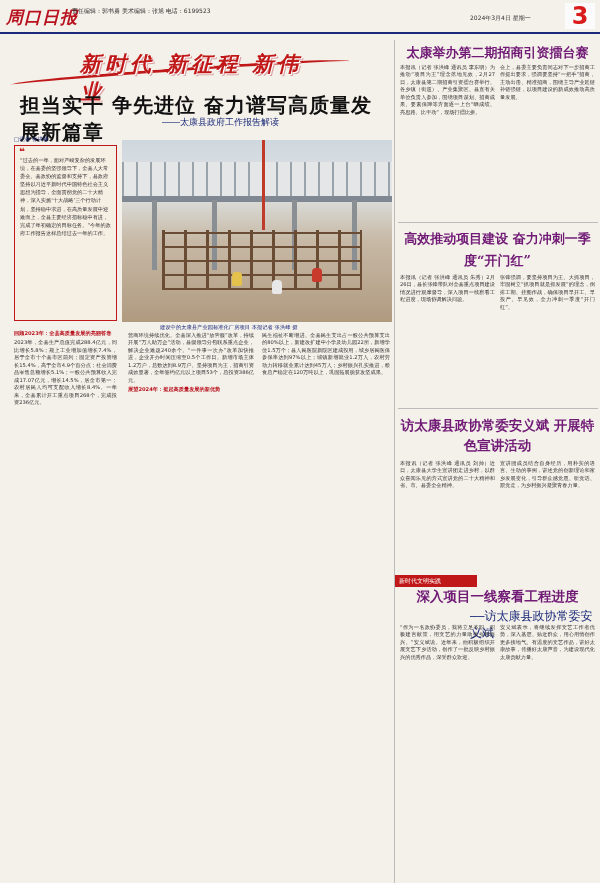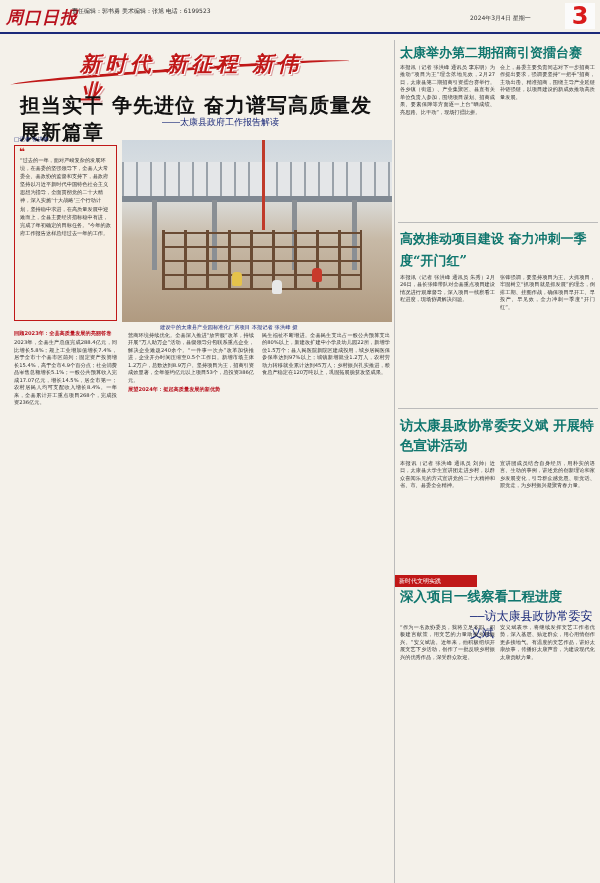--- a/index.html
+++ b/index.html
@@ -25,21 +25,21 @@
   .photo .roof2{position:absolute;left:0;top:56px;width:270px;height:6px;background:#7f8892}
   .photo .col{position:absolute;top:60px;width:5px;height:70px;background:#8a8f94}
   .photo .crane{position:absolute;left:140px;top:0;width:3px;height:90px;background:#c03a2a}
   .photo .frame{position:absolute;left:40px;top:90px;width:200px;height:60px;background:repeating-linear-gradient(90deg,#6a4b34 0 3px,transparent 3px 22px),repeating-linear-gradient(0deg,#6a4b34 0 2px,transparent 2px 14px)}
   .photo .worker{position:absolute;width:10px;height:14px;border-radius:4px 4px 2px 2px}
   .caption{position:absolute;left:160px;top:324px;font-size:5.3px;color:#1b2a7a;font-family:"DejaVu Sans",sans-serif}
   .col-text{position:absolute;font-size:5.2px;line-height:7.45px;color:#333;font-family:"DejaVu Sans",sans-serif;overflow:hidden;text-align:justify}
   .redsub{color:#b8121e;font-weight:bold;display:block;margin:2px 0}
   .vline{position:absolute;width:1px;background:#bbb}
   .hline{position:absolute;height:1px;background:#bbb}
-  .rh{position:absolute;left:400px;width:195px;text-align:left;font-weight:bold;color:#0f766e}
+  .rh{position:absolute;left:400px;width:195px;text-align:center;font-weight:bold;color:#701a75}
   .rh1{top:44px;font-size:13px}
   .rh2{top:228px;font-size:13px;line-height:22px}
   .rh3{top:415px;font-size:13.5px;line-height:20px}
   .rh4{top:588px;font-size:13.5px}
   .rsub4{position:absolute;left:470px;top:608px;font-size:12px;color:#1b2a7a;font-family:Liberation Mono, monospace}
   .tagbox{position:absolute;left:395px;top:575px;width:82px;height:12px;background:#c01818;color:#fff;font-size:6px;line-height:12px;padding-left:4px;font-family:"DejaVu Sans",sans-serif}
 </style>
 </head>
 <body>
 

